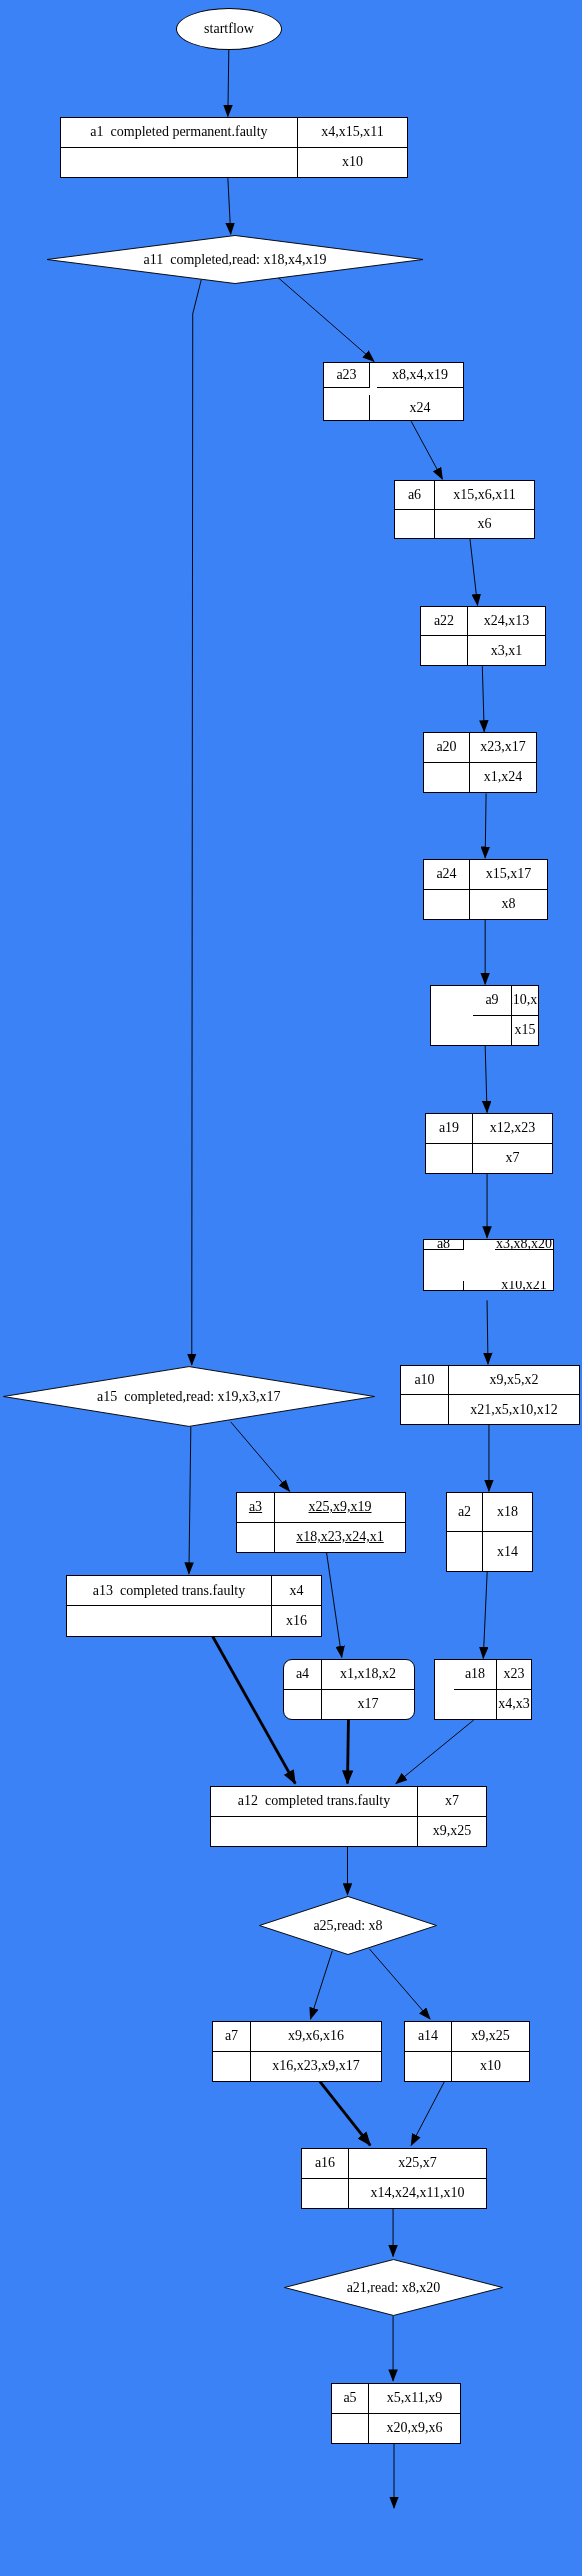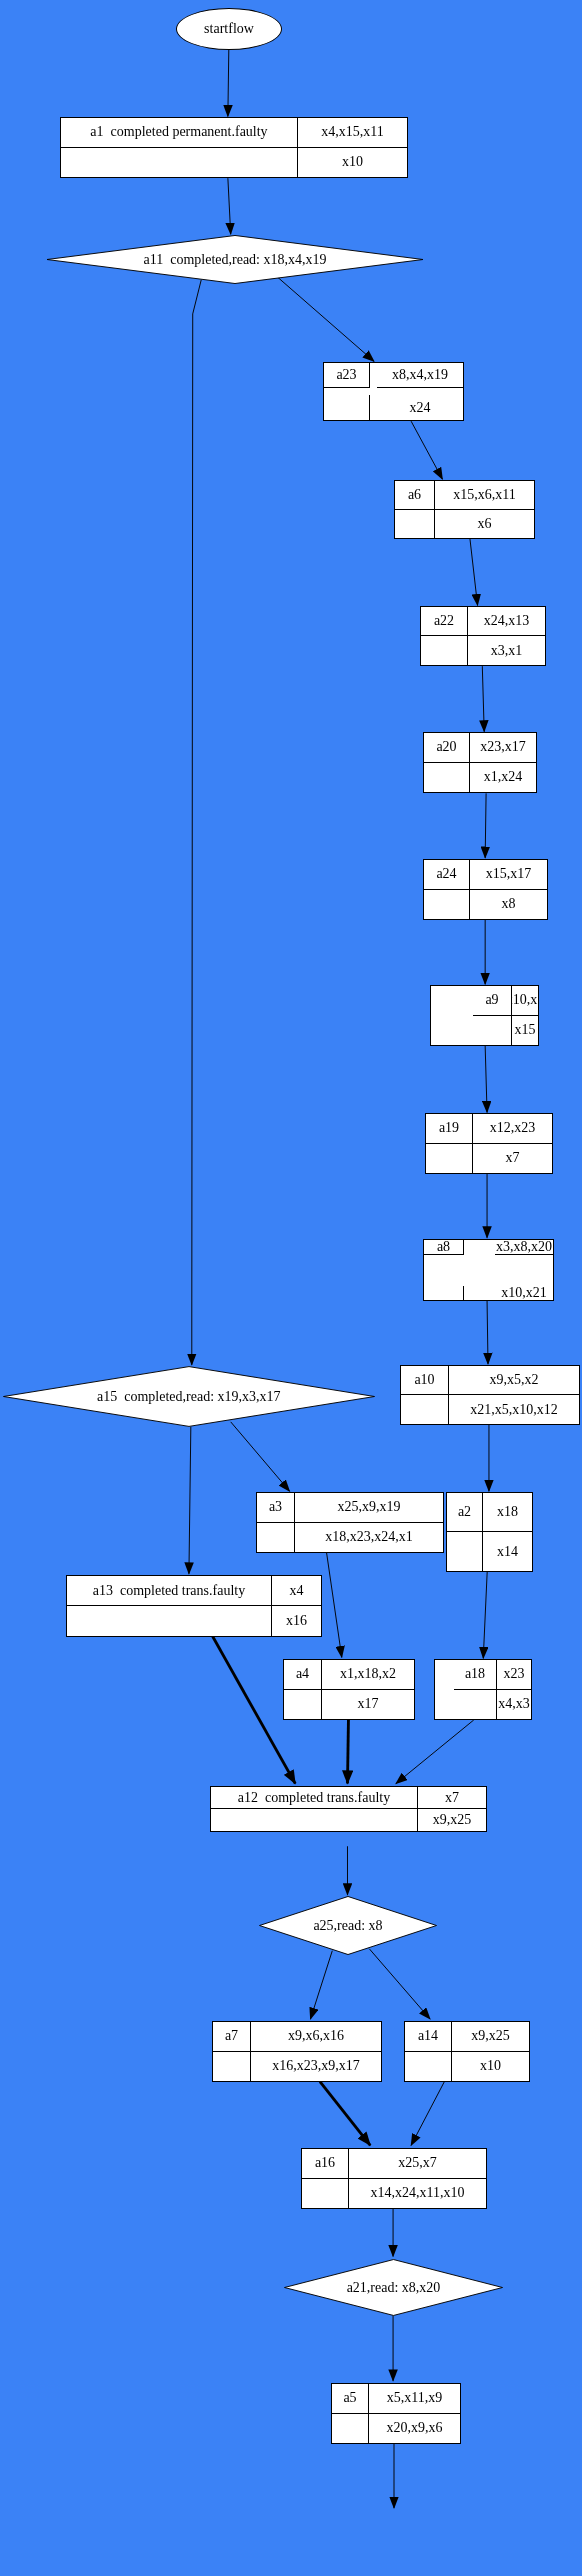--- a/index.html
+++ b/index.html
@@ -121,69 +121,69 @@
       <div class="cell tr">x10,x1</div>
       <div class="cell bl"></div>
       <div class="cell br">x15</div>
     </div>
     <div class="node node-record" style="left: 425px; top: 1113px; width: 128px; height: 61px; grid-template-columns: 47px 1fr; grid-template-rows: 1fr 1fr;">
       <div class="cell tl">a19</div>
       <div class="cell tr">x12,x23</div>
       <div class="cell bl"></div>
       <div class="cell br">x7</div>
     </div>
-    <div class="node node-record" style="left: 423px; top: 1239px; width: 131px; height: 62px; grid-template-columns: 40px 1fr; grid-template-rows: 1fr 1fr; gap: 31px;">
+    <div class="node node-record" style="left: 423px; top: 1239px; width: 131px; height: 52px; grid-template-columns: 40px 1fr; grid-template-rows: 1fr 1fr; gap: 31px;">
       <div class="cell tl">a8</div>
       <div class="cell tr">x3,x8,x20</div>
       <div class="cell bl"></div>
       <div class="cell br">x10,x21</div>
     </div>
     <div class="node node-record" style="left: 400px; top: 1365px; width: 180px; height: 60px; grid-template-columns: 48px 1fr; grid-template-rows: 1fr 1fr;">
       <div class="cell tl">a10</div>
       <div class="cell tr">x9,x5,x2</div>
       <div class="cell bl"></div>
       <div class="cell br">x21,x5,x10,x12</div>
     </div>
     <div class="node node-diamond" style="left: 2.8px; top: 1366px; width: 372px; height: 61px;">
       <svg width="372" height="61" viewBox="0 0 392 64">
         <polygon points="196,0.5 391.5,32 196,63.5 0.5,32" fill="#fff" stroke="#000000" stroke-width="1"></polygon>
       </svg>
       <span class="diamond-label">a15  completed,read: x19,x3,x17</span>
     </div>
-    <div class="node node-record" style="left: 256px; top: 1492px; width: 188px; height: 61px; grid-template-columns: 38px 1fr; grid-template-rows: 1fr 1fr;">
+    <div class="node node-record" style="left: 236px; top: 1492px; width: 170px; height: 61px; grid-template-columns: 38px 1fr; grid-template-rows: 1fr 1fr; text-decoration: underline;">
       <div class="cell tl">a3</div>
       <div class="cell tr">x25,x9,x19</div>
       <div class="cell bl"></div>
       <div class="cell br">x18,x23,x24,x1</div>
     </div>
     <div class="node node-record" style="left: 446px; top: 1492px; width: 87px; height: 80px; grid-template-columns: 36px 1fr; grid-template-rows: 1fr 1fr;">
       <div class="cell tl">a2</div>
       <div class="cell tr">x18</div>
       <div class="cell bl"></div>
       <div class="cell br">x14</div>
     </div>
     <div class="node node-record" style="left: 66px; top: 1575px; width: 256px; height: 62px; grid-template-columns: 205px 1fr; grid-template-rows: 1fr 1fr;">
       <div class="cell tl">a13  completed trans.faulty</div>
       <div class="cell tr">x4</div>
       <div class="cell bl"></div>
       <div class="cell br">x16</div>
     </div>
-    <div class="node node-record" style="left: 283px; top: 1659px; width: 132px; height: 61px; grid-template-columns: 38px 1fr; grid-template-rows: 1fr 1fr;">
+    <div class="node node-record" style="left: 283px; top: 1659px; width: 132px; height: 61px; grid-template-columns: 38px 1fr; grid-template-rows: 1fr 1fr; border-radius: 9px;">
       <div class="cell tl">a4</div>
       <div class="cell tr">x1,x18,x2</div>
       <div class="cell bl"></div>
       <div class="cell br">x17</div>
     </div>
     <div class="node node-record" style="left: 434px; top: 1659px; width: 98px; height: 61px; grid-template-columns: 43px 1fr; grid-template-rows: 1fr 1fr; padding-left: 19px;">
       <div class="cell tl">a18</div>
       <div class="cell tr">x23</div>
       <div class="cell bl"></div>
       <div class="cell br">x4,x3</div>
     </div>
-    <div class="node node-record" style="left: 210px; top: 1786px; width: 277px; height: 46px; grid-template-columns: 207px 1fr; grid-template-rows: 1fr 1fr;">
+    <div class="node node-record" style="left: 210px; top: 1786px; width: 277px; height: 61px; grid-template-columns: 207px 1fr; grid-template-rows: 1fr 1fr;">
       <div class="cell tl">a12  completed trans.faulty</div>
       <div class="cell tr">x7</div>
       <div class="cell bl"></div>
       <div class="cell br">x9,x25</div>
     </div>
     <div class="node node-diamond" style="left: 259px; top: 1896px; width: 178px; height: 59px;">
       <svg width="178" height="59" viewBox="0 0 187 62">
         <polygon points="93.5,0.5 186.5,31 93.5,61.5 0.5,31" fill="#fff" stroke="#000000" stroke-width="1"></polygon>
       </svg>
       <span class="diamond-label">a25,read: x8</span>

